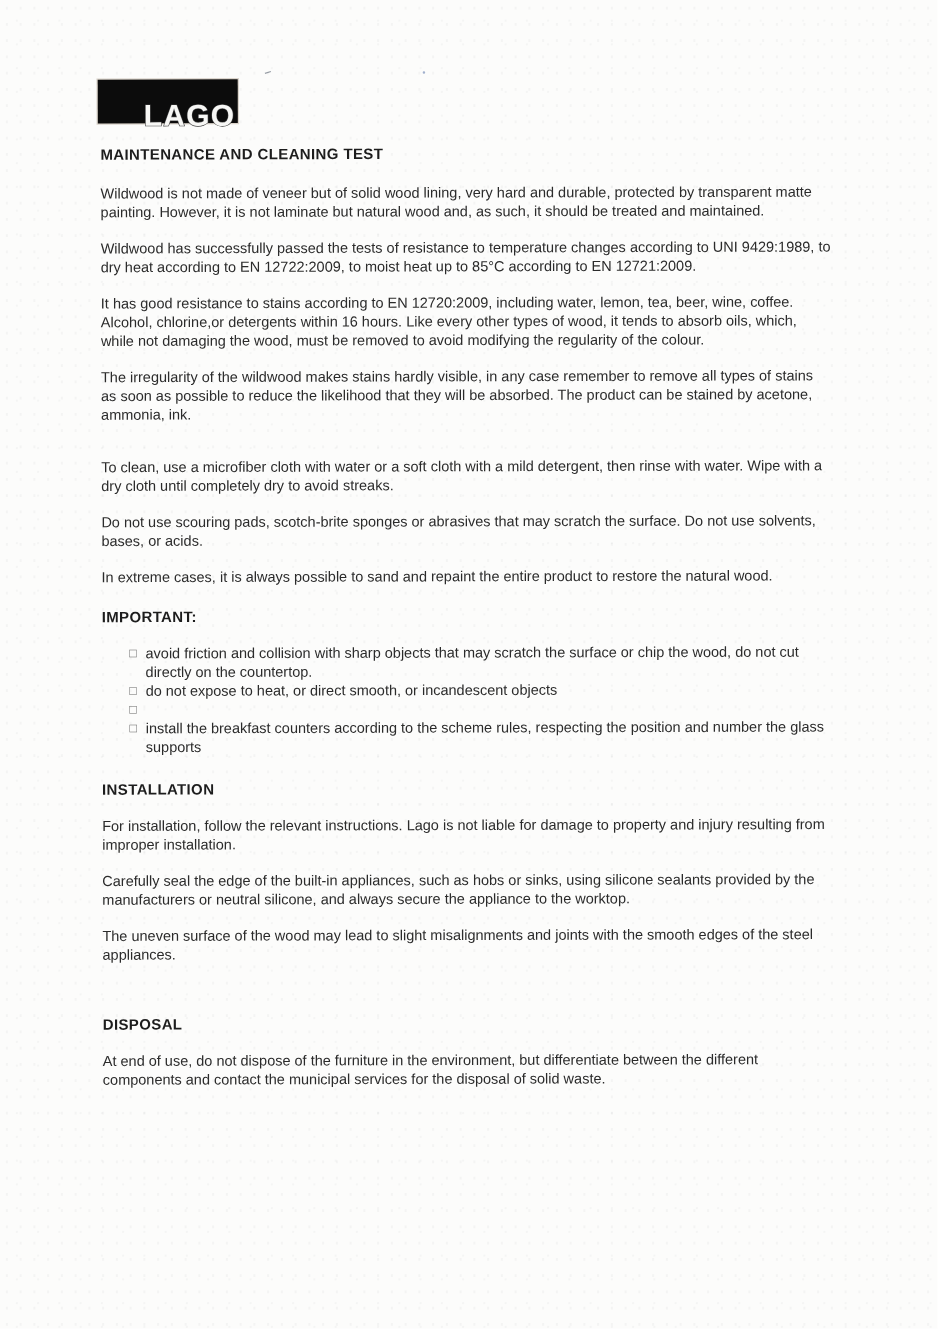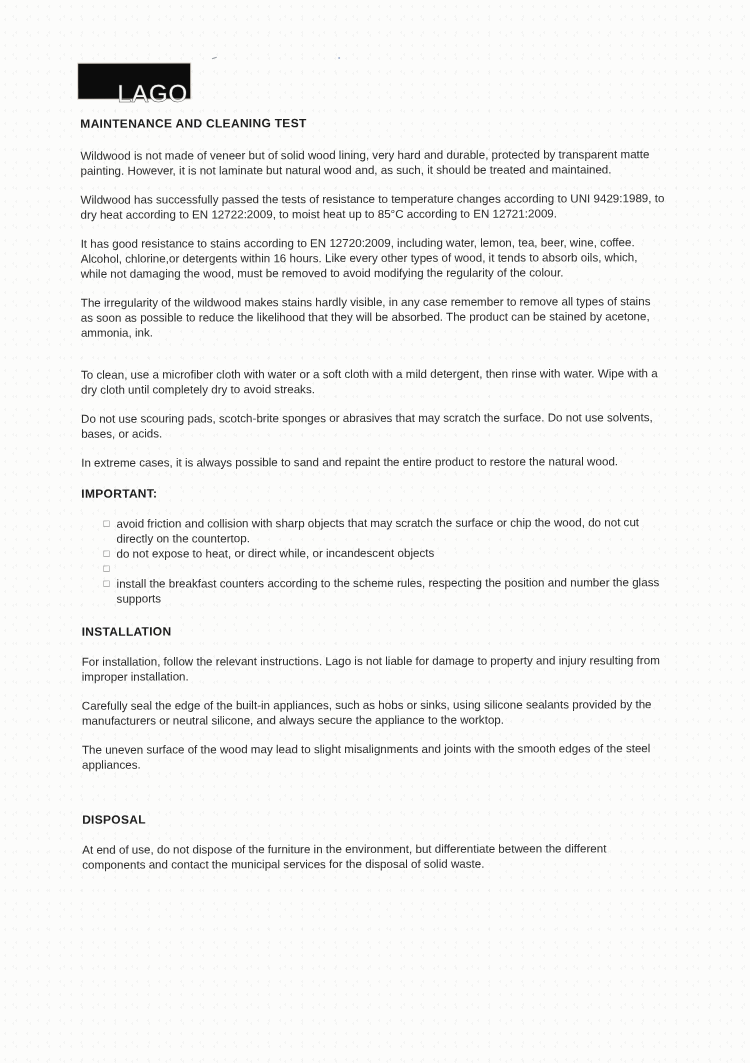--- a/index.html
+++ b/index.html
@@ -37,21 +37,21 @@
     width: 112px;
     height: 35px;
     background: #0c0c0c;
     box-shadow: 0 0 0 1px rgba(120,90,60,0.25);
   }
   .logo-text {
     position: absolute;
     right: 2px;
     bottom: -7px;
     font-size: 24px;
-    font-weight: 400;
+    font-weight: 700;
     letter-spacing: 1px;
     color: #f7f7f5;
     -webkit-text-stroke: 1px #3c3c3c;
     paint-order: stroke fill;
     line-height: 1;
   }
   
   .artifact-1 {
     position: absolute;
     left: 212px;
@@ -153,21 +153,21 @@
 
       <h2 class="section-heading">IMPORTANT:</h2>
 
       <ul class="important-list">
         <li>
           <span class="checkbox-glyph">□</span>
           <span>avoid friction and collision with sharp objects that may scratch the surface or chip the wood, do not cut directly on the countertop.</span>
         </li>
         <li>
           <span class="checkbox-glyph">□</span>
-          <span>do not expose to heat, or direct while, or incandescent objects</span>
+          <span>do not expose to heat, or direct smooth, or incandescent objects</span>
         </li>
         <li>
           <span class="checkbox-glyph">□</span>
         </li>
         <li>
           <span class="checkbox-glyph">□</span>
           <span>install the breakfast counters according to the scheme rules, respecting the position and number the glass supports</span>
         </li>
       </ul>
 

